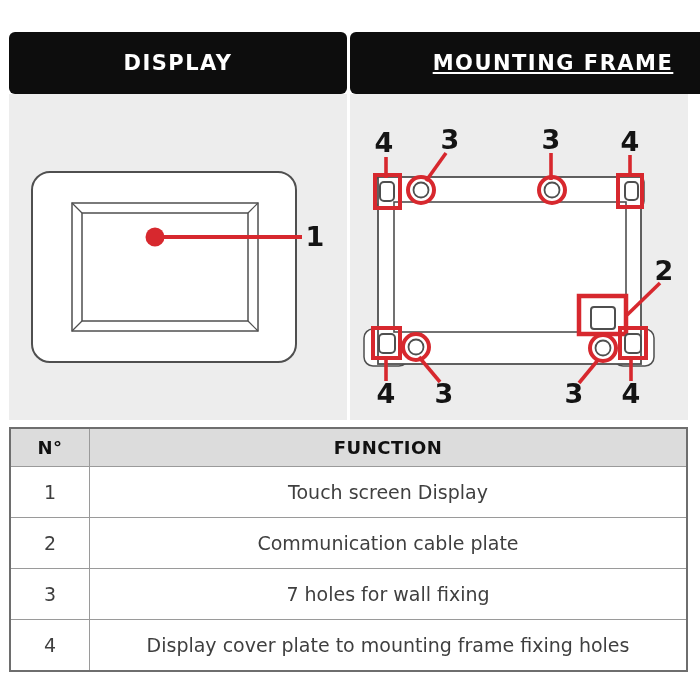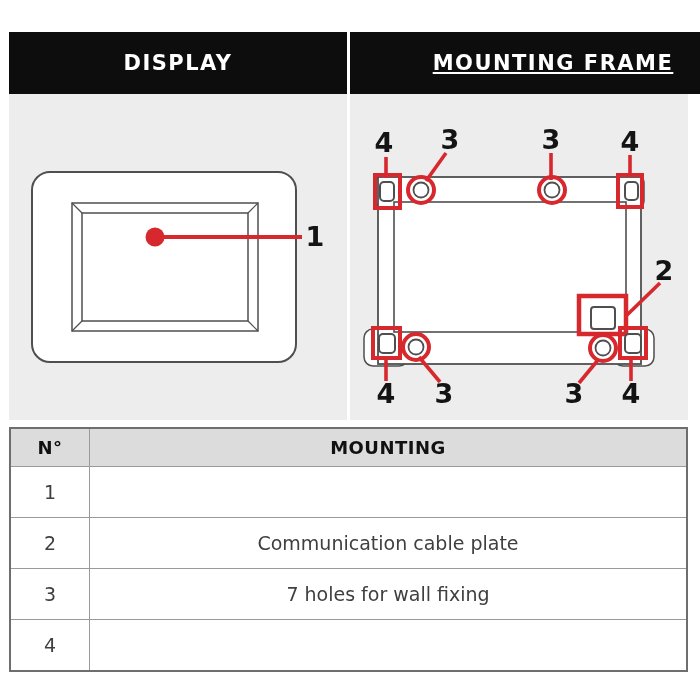--- a/index.html
+++ b/index.html
@@ -3,21 +3,21 @@
 <meta charset="utf-8">
 <style>
   html,body { margin:0; padding:0; background:#ffffff; }
   body { width:700px; height:700px; font-family:"DejaVu Sans","Liberation Sans",sans-serif; }
   .sheet { position:relative; width:700px; height:700px; background:#ffffff; overflow:hidden; }
 
   
   .hdr {
     position:absolute; top:32px; height:62px; background:#0d0d0d; color:#ffffff;
     display:flex; align-items:center; justify-content:center;
-    font-weight:bold; font-size:21px; letter-spacing:1.5px;
+    font-weight:bold; font-size:21px; letter-spacing:1.5px;border-radius:6px;
   }
   .hdr-left  { left:9px;  width:338px; }
   .hdr-right { left:350px; width:406px;text-decoration:underline; }
 
   
   .panel { position:absolute; top:94px; height:326px; background:#ededed; }
   .panel-left  { left:9px;  width:338px; }
   .panel-right { left:350px; width:338px; }
   .panel svg { display:block; }
 
@@ -138,31 +138,33 @@
       <text x="36" y="309" text-anchor="middle" font-size="27" class="co-label">4</text>
       <text x="94" y="309" text-anchor="middle" font-size="27" class="co-label">3</text>
       <text x="224" y="309" text-anchor="middle" font-size="27" class="co-label">3</text>
       <text x="281" y="309" text-anchor="middle" font-size="27" class="co-label">4</text>
     </svg>
   </div>
 
   <div class="func-table">
     <div class="t-row t-head">
       <div class="t-cell t-num">N°</div>
-      <div class="t-cell t-fn">MOUNTING</div>
+      <div class="t-cell t-fn">FUNCTION</div>
     </div>
     <div class="t-row t-body">
       <div class="t-cell t-num">1</div>
+      <div class="t-cell t-fn">Touch screen Display</div>
     </div>
     <div class="t-row t-body">
       <div class="t-cell t-num">2</div>
       <div class="t-cell t-fn">Communication cable plate</div>
     </div>
     <div class="t-row t-body">
       <div class="t-cell t-num">3</div>
       <div class="t-cell t-fn">7 holes for wall fixing</div>
     </div>
     <div class="t-row t-body">
       <div class="t-cell t-num">4</div>
+      <div class="t-cell t-fn">Display cover plate to mounting frame fixing holes</div>
     </div>
   </div>
 
 </div>
 
 </body></html>

